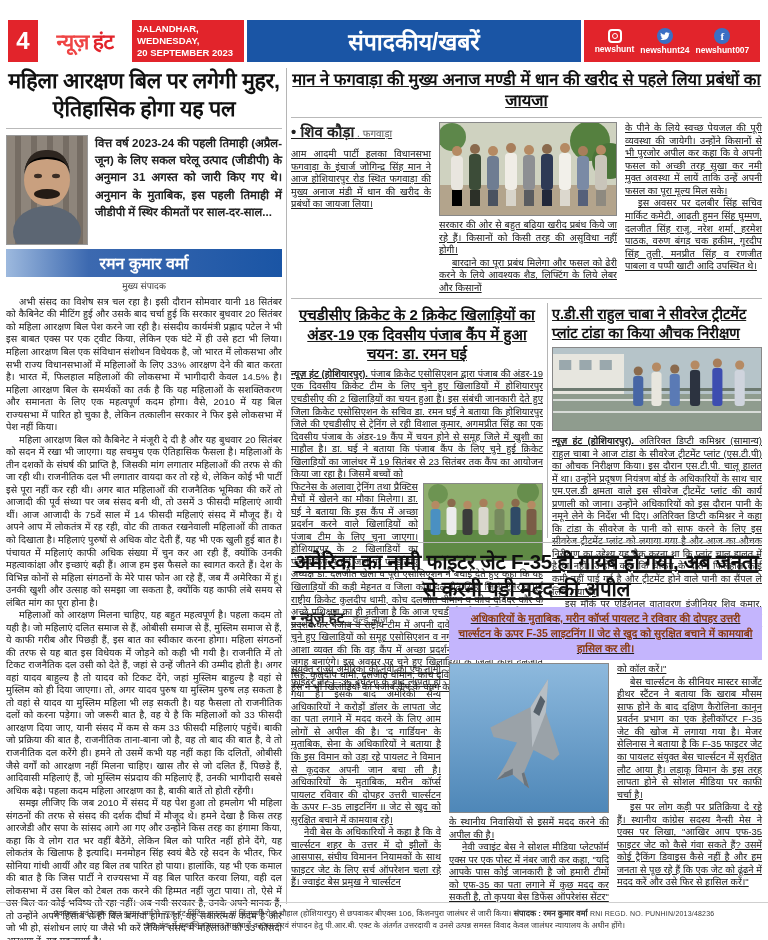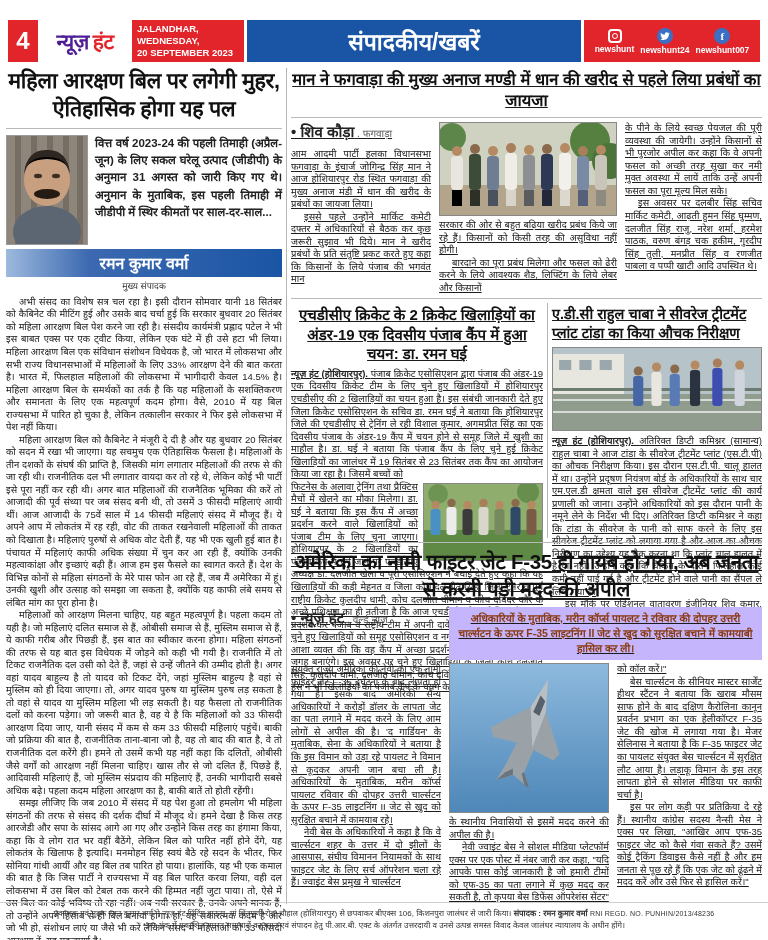--- a/index.html
+++ b/index.html
@@ -7,21 +7,21 @@
   body { height:940px; overflow:hidden; font-family:"Liberation Sans","DejaVu Sans",sans-serif; color:#1c1c1c; }
   .page { width:768px; height:940px; padding:20px 6px 0 6px; background:#fff; position:relative; }
 
   
   .hdr { display:flex; gap:3px; height:42px; margin:0 2px 6px 2px; }
   .hdr .box { display:flex; align-items:center; justify-content:center; }
   .red { background:#e2242b; color:#fff; }
   .blue { background:#1a55a5; color:#fff; }
   .pgnum { width:30px; font-size:24px; font-weight:bold; }
   .masthead { width:88px; background:#fff; font-size:21px; font-weight:bold; letter-spacing:-0.5px; }
-  .masthead .m1 { color:#4c1d95; }
+  .masthead .m1 { color:#ef4444; }
   .masthead .m2 { color:#e2242b; margin-left:4px; }
   .dateline { width:112px; font-size:9.5px; font-weight:bold; line-height:1.25; text-align:left; padding:6px 5px; }
   .section-title { flex:1; font-size:23px; font-weight:bold; }
   .social { width:176px; gap:6px; padding:2px 4px; }
   .soc-item { display:flex; flex-direction:column; align-items:center; gap:1px; }
   .soc-label { font-size:8.5px; font-weight:bold; color:#fff; }
   .ig { width:14px; height:14px; border:2px solid #fff; border-radius:4px; position:relative; }
   .ig::after { content:""; position:absolute; inset:2px; border:1.6px solid #fff; border-radius:50%; }
   .circ { width:16px; height:16px; border-radius:50%; background:#3b6fc4; display:flex; align-items:center; justify-content:center; }
   .fb-f { color:#fff; font-size:11px; font-weight:bold; font-family:"Liberation Serif",serif; }
@@ -153,21 +153,20 @@
       <div>
         <h2 class="art-headline-xl">मान ने फगवाड़ा की मुख्य अनाज मण्डी में धान की खरीद से पहले लिया प्रबंधों का जायजा</h2>
         <div class="hrule"></div>
         <div class="cols3">
           <div class="col body-txt" style="flex:0 0 140px">
             <div class="byline">
               <b>• शिव कौड़ा</b>
               <span class="place">. फगवाड़ा</span>
             </div>
             <p style="text-indent:0">आम आदमी पार्टी हलका विधानसभा फगवाड़ा के इंचार्ज जोगिन्द्र सिंह मान ने आज होशियारपुर रोड स्थित फगवाड़ा की मुख्य अनाज मंडी में धान की खरीद के प्रबंधों का जायजा लिया।</p>
-            <p>इससे पहले उन्होंने मार्किट कमेटी दफ्तर में अधिकारियों से बैठक कर कुछ जरूरी सुझाव भी दिये। मान ने खरीद प्रबंधों के प्रति संतुष्टि प्रकट करते हुए कहा कि किसानों के लिये पंजाब की भगवंत मान</p>
           </div>
           <div class="col body-txt" style="flex:0 0 178px">
             <div class="photo">
               <svg width="176" height="92" viewBox="0 0 176 92" preserveAspectRatio="none">
                 <rect width="176" height="92" fill="#cfd2c0"></rect>
                 <rect y="62" width="176" height="30" fill="#b3a48c"></rect>
                 <circle cx="150" cy="18" r="20" fill="#55803f"></circle>
                   <circle cx="170" cy="38" r="18" fill="#4a7439"></circle>
                   <circle cx="12" cy="14" r="14" fill="#5d874a"></circle>
                 <g>

